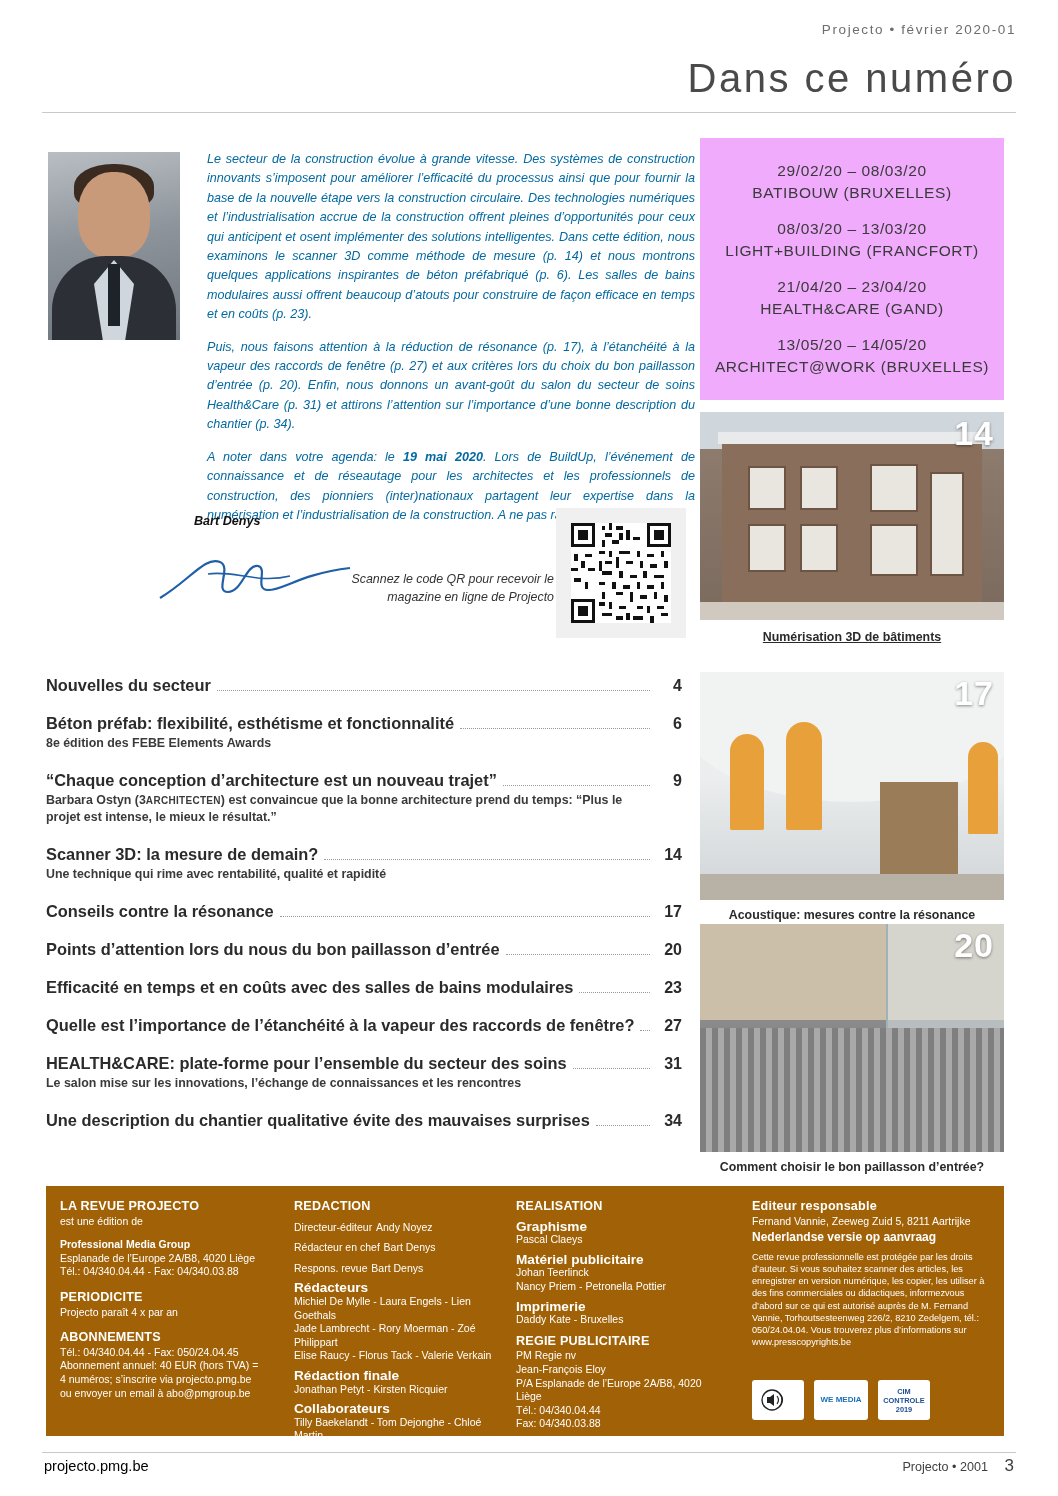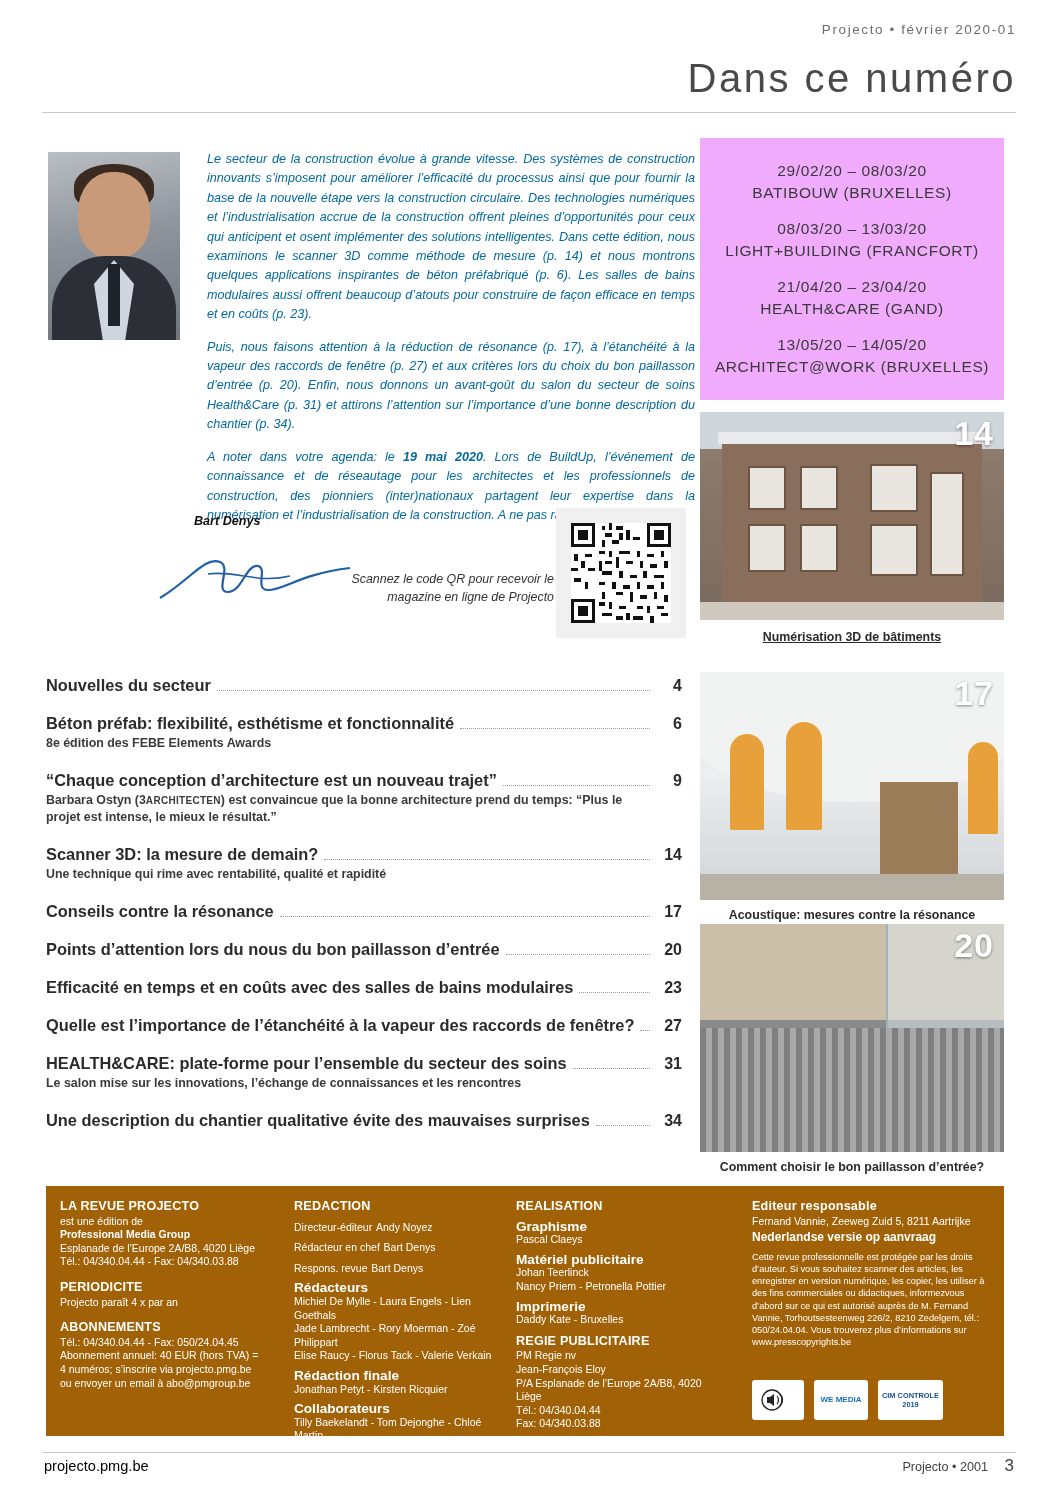--- a/index.html
+++ b/index.html
@@ -126,31 +126,31 @@
   .toc .gap{height:16px;}
 
   
   .colophon{
     position:absolute;left:46px;top:1186px;width:958px;height:250px;background:#a16207;color:#fff;
   }
   .col{position:absolute;top:14px;font-size:10.5px;line-height:13.6px;}
   .col h4{margin:0 0 1px 0;font-size:12.6px;font-weight:700;letter-spacing:.2px;}
   .col .bigline{font-size:13.6px;font-weight:700;margin-top:6px;}
   .col .bigline span{font-size:10.5px;font-weight:400;}
-  .col .b{font-weight:700;}
+  .col .b{font-weight:700;margin-top:10px;}
   #col1{left:14px;width:200px;}
   #col2{left:248px;width:216px;}
   #col3{left:470px;width:196px;}
   #col4{left:706px;width:238px;}
   #col4 .small{font-size:9.2px;line-height:12.2px;}
   .logos{position:absolute;left:706px;top:194px;display:flex;gap:10px;align-items:center;}
   .logo-box{background:#fff;color:#2b2b2b;display:flex;align-items:center;justify-content:center;}
   .l1{width:52px;height:40px;border-radius:3px;}
   .l2{width:54px;height:40px;border-radius:3px;font-size:8px;font-weight:700;text-align:center;line-height:10px;color:#1b6fb5;}
-  .l3{width:65px;height:40px;border-radius:3px;font-size:7.4px;font-weight:700;text-align:center;line-height:9px;color:#1b4f8f;}
+  .l3{width:52px;height:40px;border-radius:3px;font-size:7.4px;font-weight:700;text-align:center;line-height:9px;color:#1b4f8f;}
 
   
   .footer-rule{position:absolute;left:42px;right:42px;top:1452px;height:1px;background:#c9c9c9;}
   .foot-left{position:absolute;left:44px;top:1458px;font-size:14.6px;color:#000000;}
   .foot-right{position:absolute;right:70px;top:1460px;font-size:12.6px;color:#3f3f3f;}
   .foot-num{position:absolute;right:44px;top:1456px;font-size:17px;color:#3f3f3f;}
 </style>
 </head>
 <body>
 

